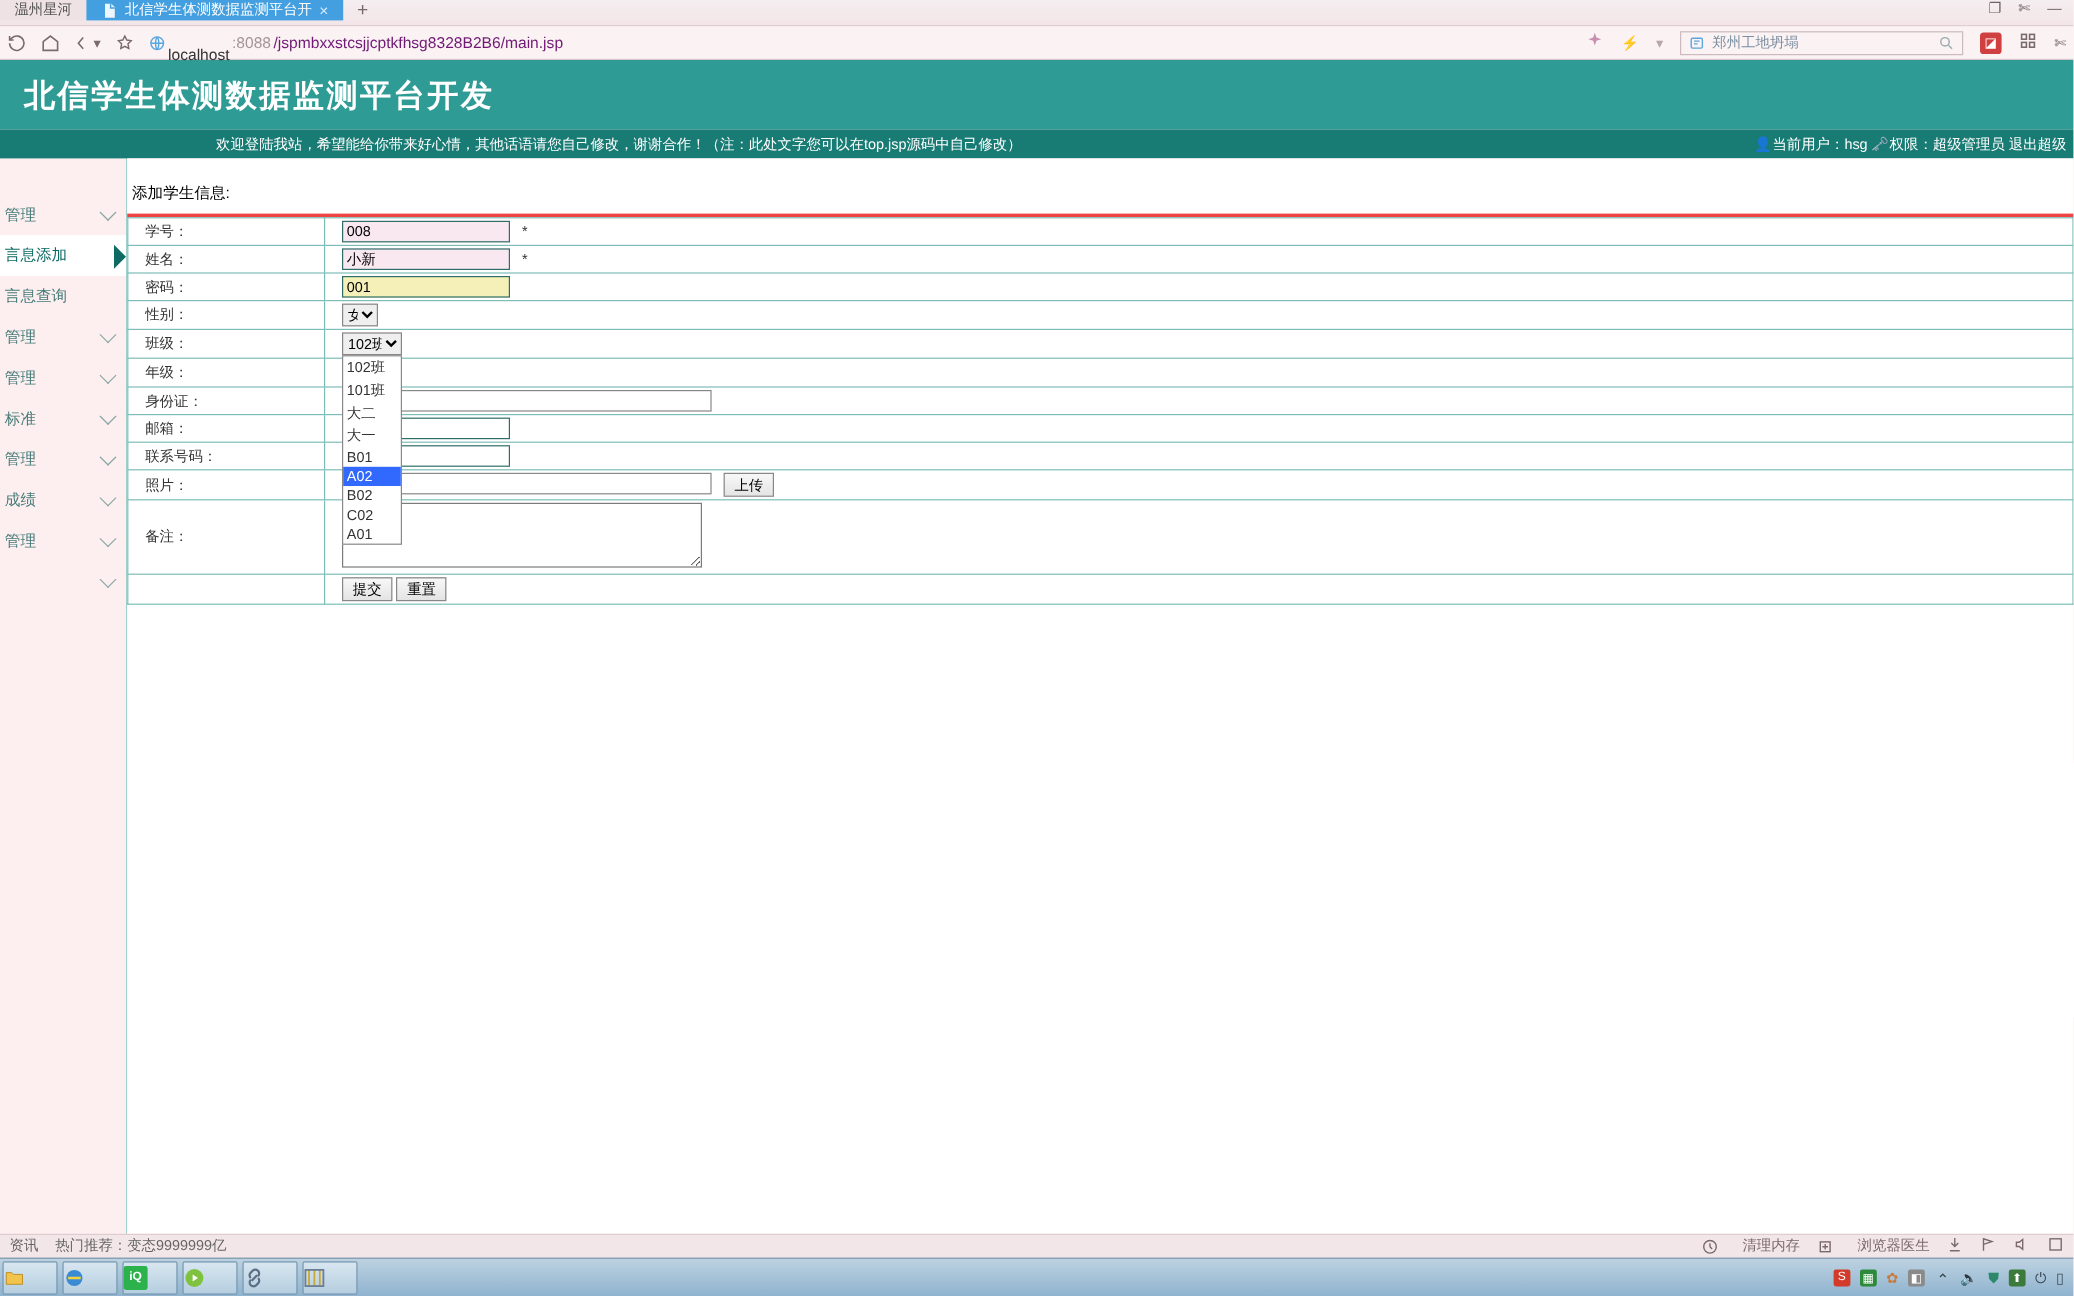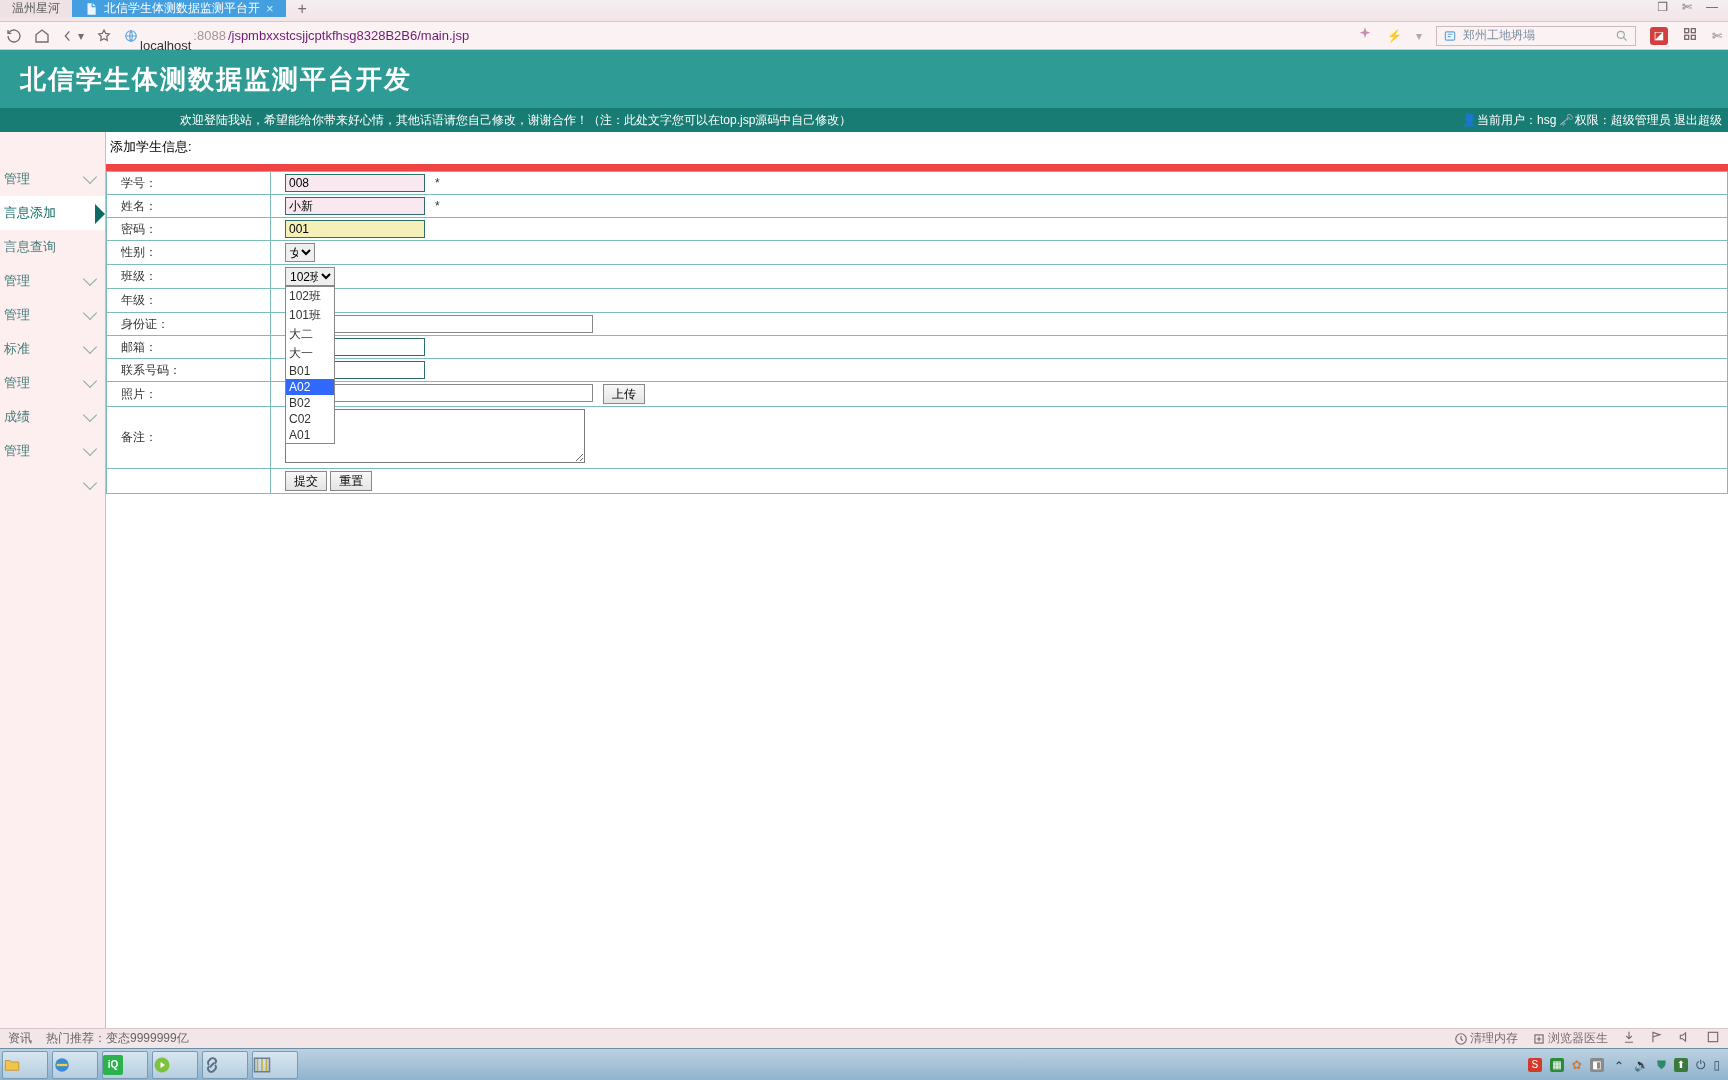--- a/index.html
+++ b/index.html
@@ -20,40 +20,40 @@
 .svg18 { width: 18px; height: 18px; }
 
 
 .toolbar { height: 28px; background: #fbf2f4; border-bottom: 1px solid #d9c6cb; display: flex; align-items: center; padding: 0 6px; gap: 12px; }
 .toolbar .navbtn { color: #7a6a6e; display: flex; align-items: center; }
 .addr { flex: 1; display: flex; align-items: center; gap: 2px; font-size: 13px; }
 .addr .host-dim { color: #a69498; }
 .addr .host { color: #333; margin-top: 19px; }
 .addr .path { color: #701a75; }
 .tool-right { display: flex; align-items: center; gap: 14px; color: #7a6a6e; }
-.loc-box { border: 1px solid #cdbabf; height: 20px; display: flex; align-items: center; padding: 0 6px; gap: 6px; color: #7b8fa0; width: 200px; }
+.loc-box { border: 1px solid #cdbabf; height: 20px; display: flex; align-items: center; padding: 0 6px; gap: 6px; color: #7b8fa0; width: 236px; }
 .tool-ic-red { width: 18px; height: 18px; background: #d04040; border-radius: 3px; display: flex; align-items: center; justify-content: center; color: #fff; font-size: 11px; }
 
 
 .app-header { height: 58px; background: #2e9b94; color: #fff; display: flex; align-items: center; padding: 0 20px; }
 .app-title { font-size: 26px; font-weight: bold; letter-spacing: 2px; }
 .sub-header { height: 24px; background: #187c74; color: #fff; display: flex; align-items: center; padding: 0 20px; font-size: 12px; position: relative; }
 .sub-header .welcome { position: absolute; left: 180px; }
 .sub-header .userinfo { position: absolute; right: 6px; }
 
 
 .workspace { display: flex; height: calc(100% - 22px - 28px - 58px - 24px - 20px - 32px); }
 .sidebar { width: 106px; background: #fdeff0; border-right: 1px solid #9fd0cc; display: flex; flex-direction: column; padding-top: 30px; }
 .side-item { height: 34px; display: flex; align-items: center; justify-content: space-between; padding: 0 10px 0 4px; font-size: 13px; color: #467c78; border-bottom: 1px solid transparent; cursor: pointer; }
 .side-item.active { background: #fff; color: #0d6a64; position: relative; }
 .side-item.active::after { content: ""; position: absolute; right: -10px; top: 8px; border: 10px solid transparent; border-left-color: #0d6a64; }
 .chev { width: 10px; height: 10px; border: solid #89a8a5; border-width: 0 1.5px 1.5px 0; transform: rotate(45deg); margin-top: -4px; }
 
 .content { flex: 1; background: #fff; position: relative; }
-.form-title { padding: 6px 0 8px 4px; font-size: 13px; border-bottom: 7px solid #ef4444; }
+.form-title { padding: 20px 0 8px 4px; font-size: 13px; border-bottom: 3px solid #ef4444; }
 
 
 .ftable { width: 100%; border-collapse: collapse; }
 .ftable td { border: 1px solid #7dbdb7; padding: 2px 14px; height: 21px; font-size: 12px; vertical-align: middle; }
 .ftable td.label { width: 164px; background: #fff; color: #333; }
 .input-s { width: 140px; height: 18px; border: 1px solid #2d6e68; background: #f9e8f0; font-size: 12px; padding: 0 3px; }
 .input-yellow { background: #f5f0b8; }
 .input-m { width: 140px; }
 .input-l { width: 308px; height: 18px; border: 1px solid #888; }
 .star { color: #333; margin-left: 10px; font-size: 12px; }
@@ -63,21 +63,21 @@
 .sel-class { width: 50px; }
 .dropdown-pop { position: absolute; left: 0; top: 19px; width: 50px; background: #fff; border: 1px solid #888; z-index: 10; }
 .dropdown-pop div { padding: 1px 3px; font-size: 12px; cursor: pointer; color: #333; }
 .dropdown-pop div.hl { background: #3169ff; color: #fff; }
 .btn { height: 20px; border: 1px solid #888; background: linear-gradient(#f8f8f8,#e4e4e4); font-size: 12px; padding: 0 8px; cursor: pointer; }
 textarea.notes { width: 300px; height: 54px; border: 1px solid #7b7b7b; resize: both; }
 
 
 .statusbar { height: 20px; background: #f3e6e9; border-top: 1px solid #d9c6cb; display: flex; align-items: center; padding: 0 8px; font-size: 12px; color: #666; gap: 14px; }
 .statusbar .right { margin-left: auto; display: flex; gap: 14px; align-items: center; color: #7a6a6e; }
-.status-ic { display: flex; align-items: center; gap: 2px; }
+.status-ic { display: flex; align-items: center; gap: 20px; }
 
 
 .taskbar { height: 32px; background: linear-gradient(#bdd2e1,#8fb3cf); display: flex; align-items: center; gap: 4px; padding: 0 2px; border-top: 1px solid #6e8ea6; }
 .task-item { width: 46px; height: 28px; border: 1px solid #7a9ab2; border-radius: 2px; background: linear-gradient(#d8e6f0,#b5cee0); display: flex; align-items: center; justify-content: flex-start; }
 .taskbar .tray { margin-left: auto; display: flex; align-items: center; gap: 8px; padding: 0 6px; color: #3a4a56; }
 .tray-ic { width: 14px; height: 14px; }
 .sq { width: 14px; height: 14px; border-radius: 2px; display: inline-flex; align-items: center; justify-content: center; font-size: 10px; color: #fff; }
 .cursor-overlay { position: absolute; width: 14px; height: 20px; pointer-events: none; }
 </style>
 </head>

